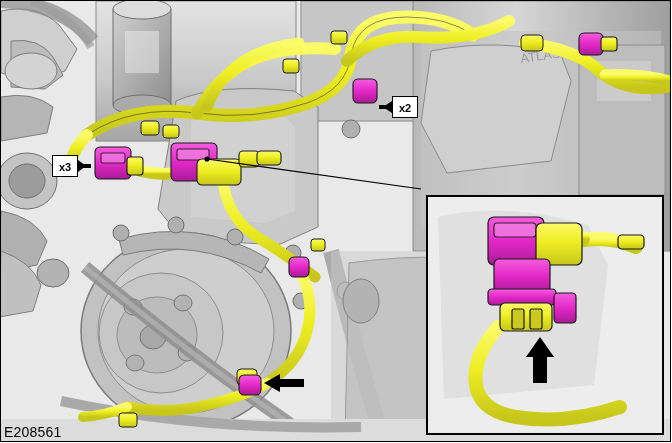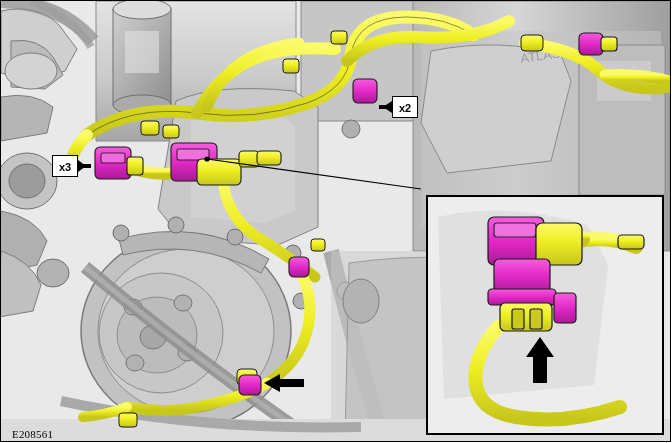--- a/index.html
+++ b/index.html
@@ -1,21 +1,21 @@
 <!DOCTYPE html>
 <html><head>
 <meta charset="utf-8">
 <style>
   html,body{margin:0;padding:0;background:#fff;}
   body{font-family:"Liberation Sans",sans-serif;}
   .page{position:relative;width:672px;height:443px;overflow:hidden;background:#ffffff;}
   .frame{position:absolute;left:0;top:0;width:671px;height:442px;border:1px solid #000;box-sizing:border-box;}
   .art{position:absolute;left:1px;top:1px;width:669px;height:440px;overflow:hidden;}
   svg{display:block;}
-  .figcode{position:absolute;left:12px;bottom:3px;font-size:11px;color:#000;letter-spacing:0.2px;font-family:Liberation Serif, serif;}
+  .figcode{position:absolute;left:4px;bottom:3px;font-size:14px;color:#000;letter-spacing:0.2px;}
   .inset{position:absolute;right:8px;bottom:8px;width:238px;height:240px;border:2px solid #000;background:#f4f4f4;box-sizing:border-box;overflow:hidden;}
 </style>
 </head>
 <body>
 
 <div class="page">
   <div class="frame"></div>
 
   <div class="art">
     <svg width="669" height="440" viewBox="0 0 669 440">

